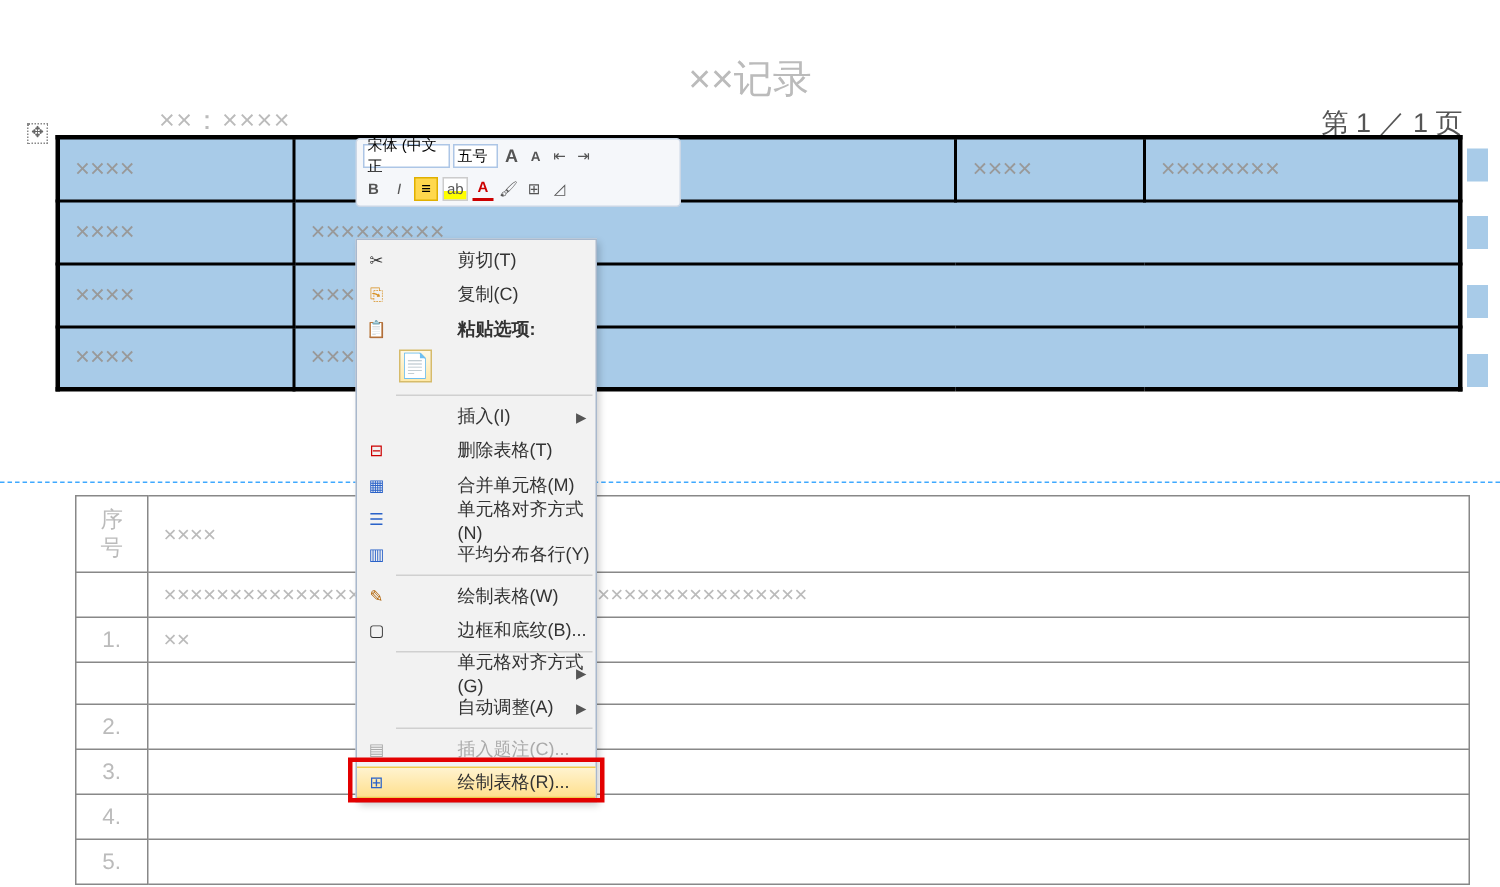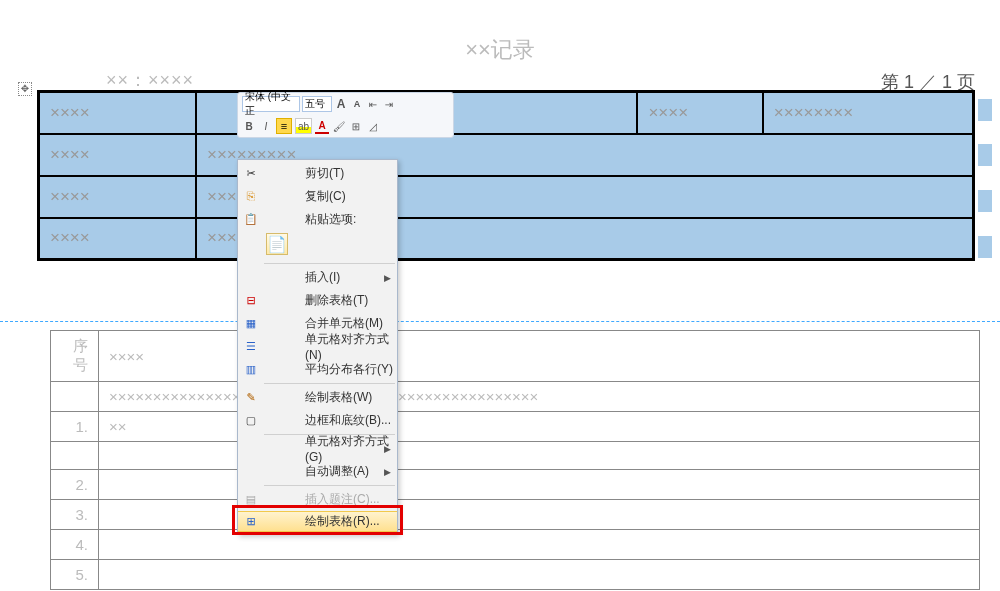--- a/index.html
+++ b/index.html
@@ -9,21 +9,21 @@
   background: #ffffff;
   font-family: "Microsoft YaHei", sans-serif;
   position: relative;
   overflow: hidden;
 }
 .title {
   position: absolute;
   top: 35px;
   left: 50%;
   transform: translateX(-50%);
-  font-size: 22px;
+  font-size: 26px;
   color: #bbb;
 }
 .header-label {
   position: absolute;
   top: 68px;
   left: 106px;
   font-size: 18px;
   color: #bbb;
   letter-spacing: 1px;
 }
@@ -86,21 +86,21 @@
   width: 930px;
   border-collapse: collapse;
 }
 .lower-table td {
   border: 1px solid #888;
   padding: 6px 10px;
   font-size: 15px;
   color: #bbb;
   height: 28px;
 }
-.lower-table .num { width: 48px; text-align: right; }
+.lower-table .num { width: 48px; text-align: center; }
 .mini-toolbar {
   position: absolute;
   top: 92px;
   left: 237px;
   width: 217px;
   height: 46px;
   background: #f5f7fa;
   border: 1px solid #cbd7e6;
   border-radius: 3px;
   font-size: 11px;
@@ -306,21 +306,21 @@
   <div class="menu-item">
     <span class="icon-col">
         <span class="icon-box ic" style="color:#d89020">⎘</span>
       </span>
     <span class="lbl">复制(C)</span>
   </div>
   <div class="menu-item">
     <span class="icon-col">
         <span class="icon-box ic" style="color:#d89020">📋</span>
       </span>
-    <span class="lbl" style="font-weight:normal">粘贴选项:</span>
+    <span class="lbl" style="font-weight:bold">粘贴选项:</span>
   </div>
   <div style="height:28px">
     <div class="paste-box">📄</div>
   </div>
   <div class="sep"></div>
   <div class="menu-item">
     <span class="icon-col"></span>
     <span class="lbl">插入(I)</span>
     <span class="arrow">▶</span>
   </div>

